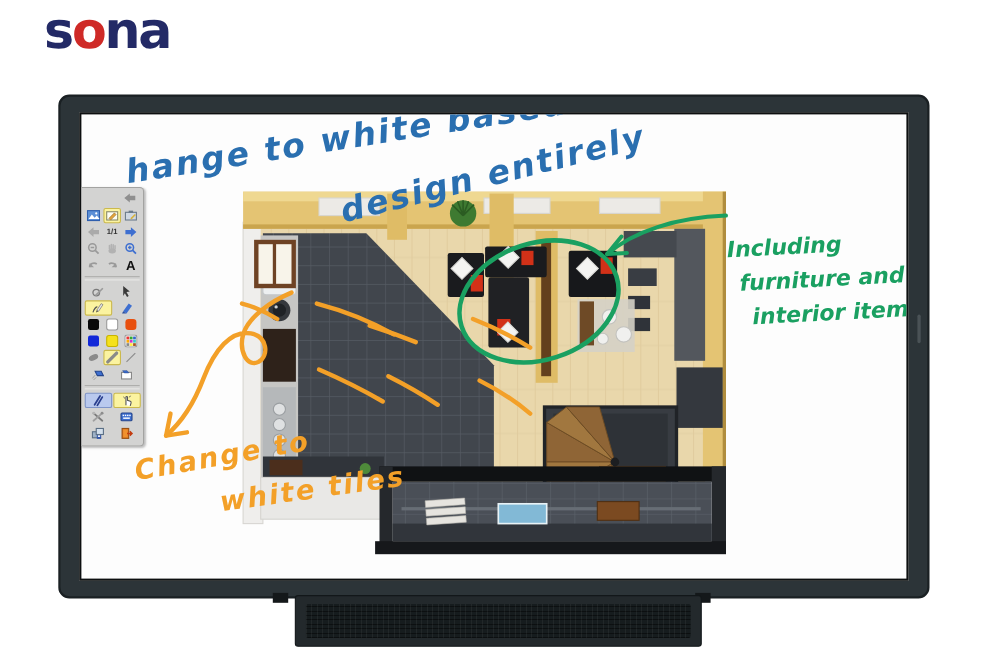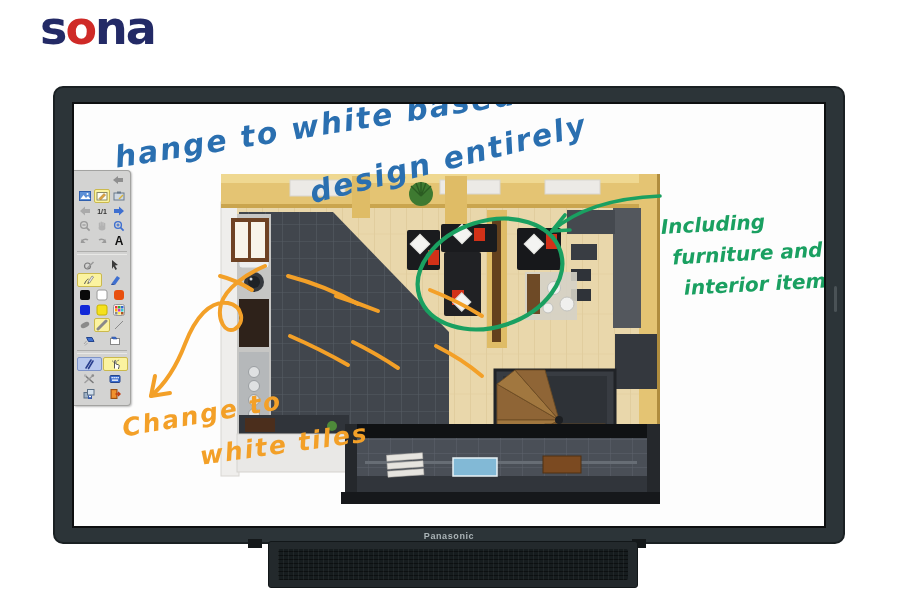--- a/index.html
+++ b/index.html
@@ -454,21 +454,20 @@
           <svg width="12" height="12" viewBox="0 0 12 12">
               <rect x="2" y="1.5" width="6" height="9" fill="#e07820" stroke="#9a4f10"></rect>
               <rect x="3" y="2.5" width="4" height="7" fill="#f0922e"></rect>
               <path d="M6.5 6h4.5M9 4l2 2-2 2" stroke="#c23c10" stroke-width="1.4" fill="none"></path>
             </svg>
           </span>
       </div>
     </div>
   </div>
 
-  <div class="brandlabel">Panasonic</div>
   <div class="bezel-slot"></div>
 </div>
 
 <div class="mount-tab" style="left:248px;top:539px;"></div>
 <div class="mount-tab" style="left:632px;top:539px;"></div>
 <div class="soundbar">
   <div class="grille"></div>
 </div>
 
 </body></html>

